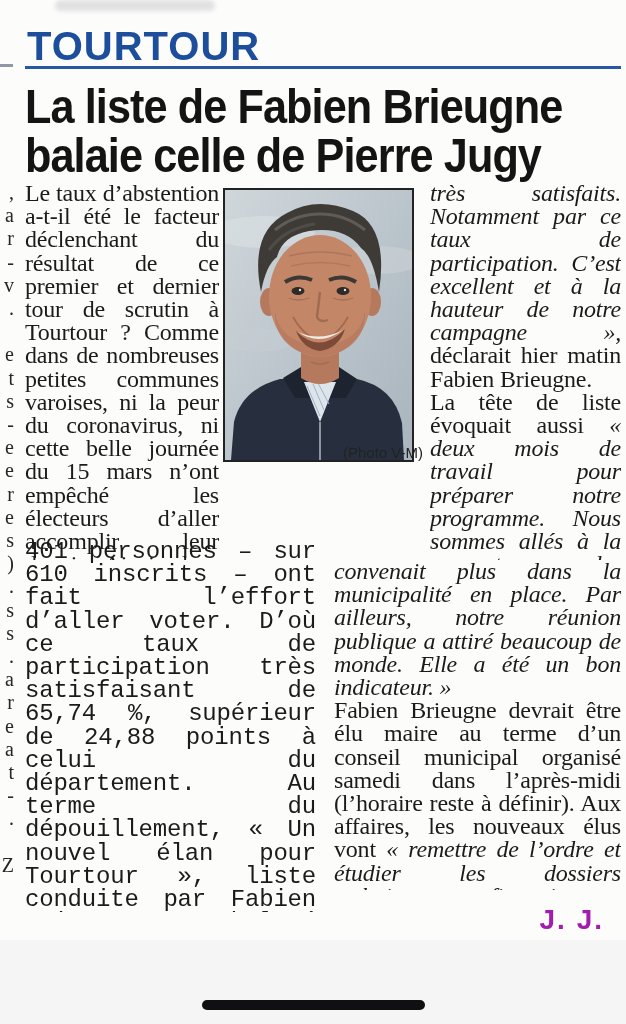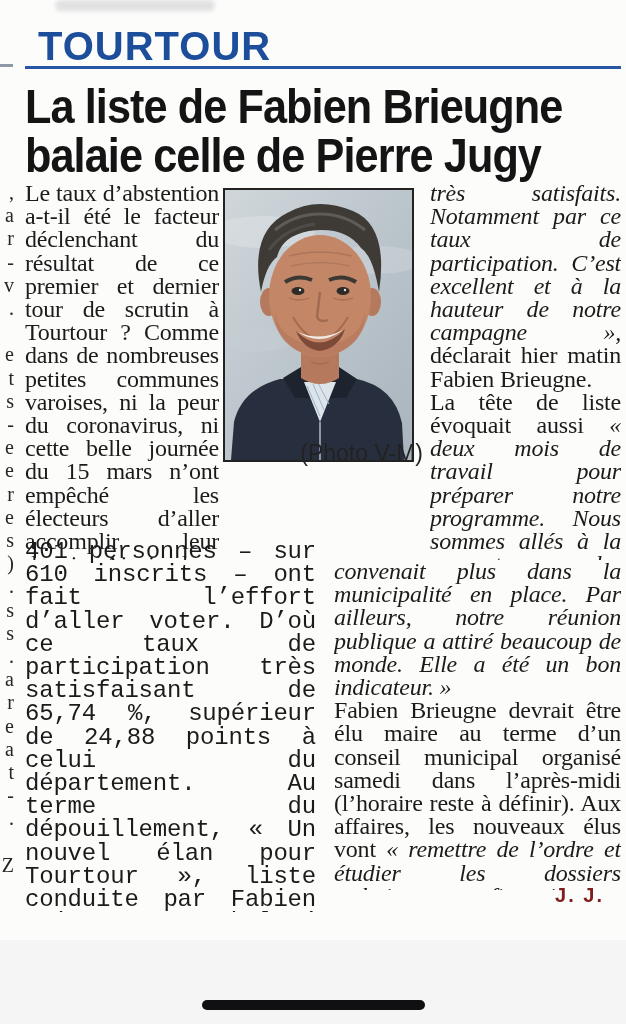--- a/index.html
+++ b/index.html
@@ -5,42 +5,42 @@
   html,body{margin:0;padding:0;}
   body{width:626px;height:1024px;position:relative;background:#f5f5f6;
        font-family:"Liberation Serif","DejaVu Serif",serif;overflow:hidden;}
   .paper{position:absolute;left:0;top:0;width:626px;height:940px;background:#fcfcfb;}
   .smudge{position:absolute;left:55px;top:0;width:160px;height:11px;background:#dcdcde;
           border-radius:6px;filter:blur(2px);opacity:.85;}
   .edge-dash{position:absolute;left:0;top:64px;width:13px;height:3px;background:#8f98a5;}
   .edge-fragments{position:absolute;left:0;top:181px;width:14px;height:742px;overflow:hidden;
           font-size:20px;line-height:23.2px;text-align:right;color:#262626;white-space:pre-line;}
   .kicker{position:absolute;left:27px;top:24px;font-family:"Liberation Sans","DejaVu Sans",sans-serif;
-          font-weight:bold;font-size:40px;letter-spacing:1px;color:#1d4e9c;margin-left:11px;}
+          font-weight:bold;font-size:40px;letter-spacing:1px;color:#1d4e9c;}
   .kicker-rule{position:absolute;left:25px;top:66px;width:596px;height:3px;background:#2857a8;}
   .headline{position:absolute;left:25px;top:82px;width:660px;
           font-family:"Liberation Sans","DejaVu Sans",sans-serif;font-weight:bold;
           font-size:48px;line-height:49px;letter-spacing:-1px;color:#141414;
           transform:scaleX(0.9);transform-origin:left top;white-space:pre-line;}
   .col{position:absolute;font-size:24px;line-height:23.2px;text-align:justify;
           letter-spacing:-0.2px;color:#1b1b1b;white-space:pre-line;overflow:hidden;}
   .it{font-style:italic;}
   #colA{left:25px;top:182px;width:194px;height:378px;}
   #colB{left:25px;top:540px;width:291px;height:372px;font-family:Liberation Mono, monospace;}
   #colC{left:430px;top:182px;width:191px;height:378px;}
   #colD{left:334px;top:560px;width:287px;height:330px;}
   .photo-frame{position:absolute;left:223px;top:188px;width:191px;height:274px;
           border:2px solid #222;box-sizing:border-box;background:#b7c1c9;}
   .photo-frame svg{display:block;width:100%;height:100%;}
   .caption{position:absolute;left:223px;top:466px;width:200px;
           font-family:"Liberation Sans","DejaVu Sans",sans-serif;font-weight:bold;
           font-size:19.5px;line-height:24px;color:#111;}
-  .credit{position:absolute;right:0;bottom:1px;font-weight:normal;font-size:23px;color:#222;}
-  .signature{position:absolute;right:22px;top:884px;font-family:"Liberation Sans","DejaVu Sans",sans-serif;
-          font-weight:bold;font-size:20px;letter-spacing:2px;color:#7f1d1d;}
+  .credit{position:absolute;right:0;bottom:1px;font-weight:normal;font-size:15px;color:#222;}
+  .signature{position:absolute;right:22px;top:904px;font-family:"Liberation Sans","DejaVu Sans",sans-serif;
+          font-weight:bold;font-size:28px;letter-spacing:2px;color:#a21caf;}
   .home-indicator{position:absolute;left:202px;top:1000px;width:223px;height:10px;
           border-radius:6px;background:#101012;}
 </style>
 </head>
 <body>
 
 <div class="paper">
   <div class="smudge"></div>
   <div class="edge-dash"></div>
   <div class="edge-fragments">,

